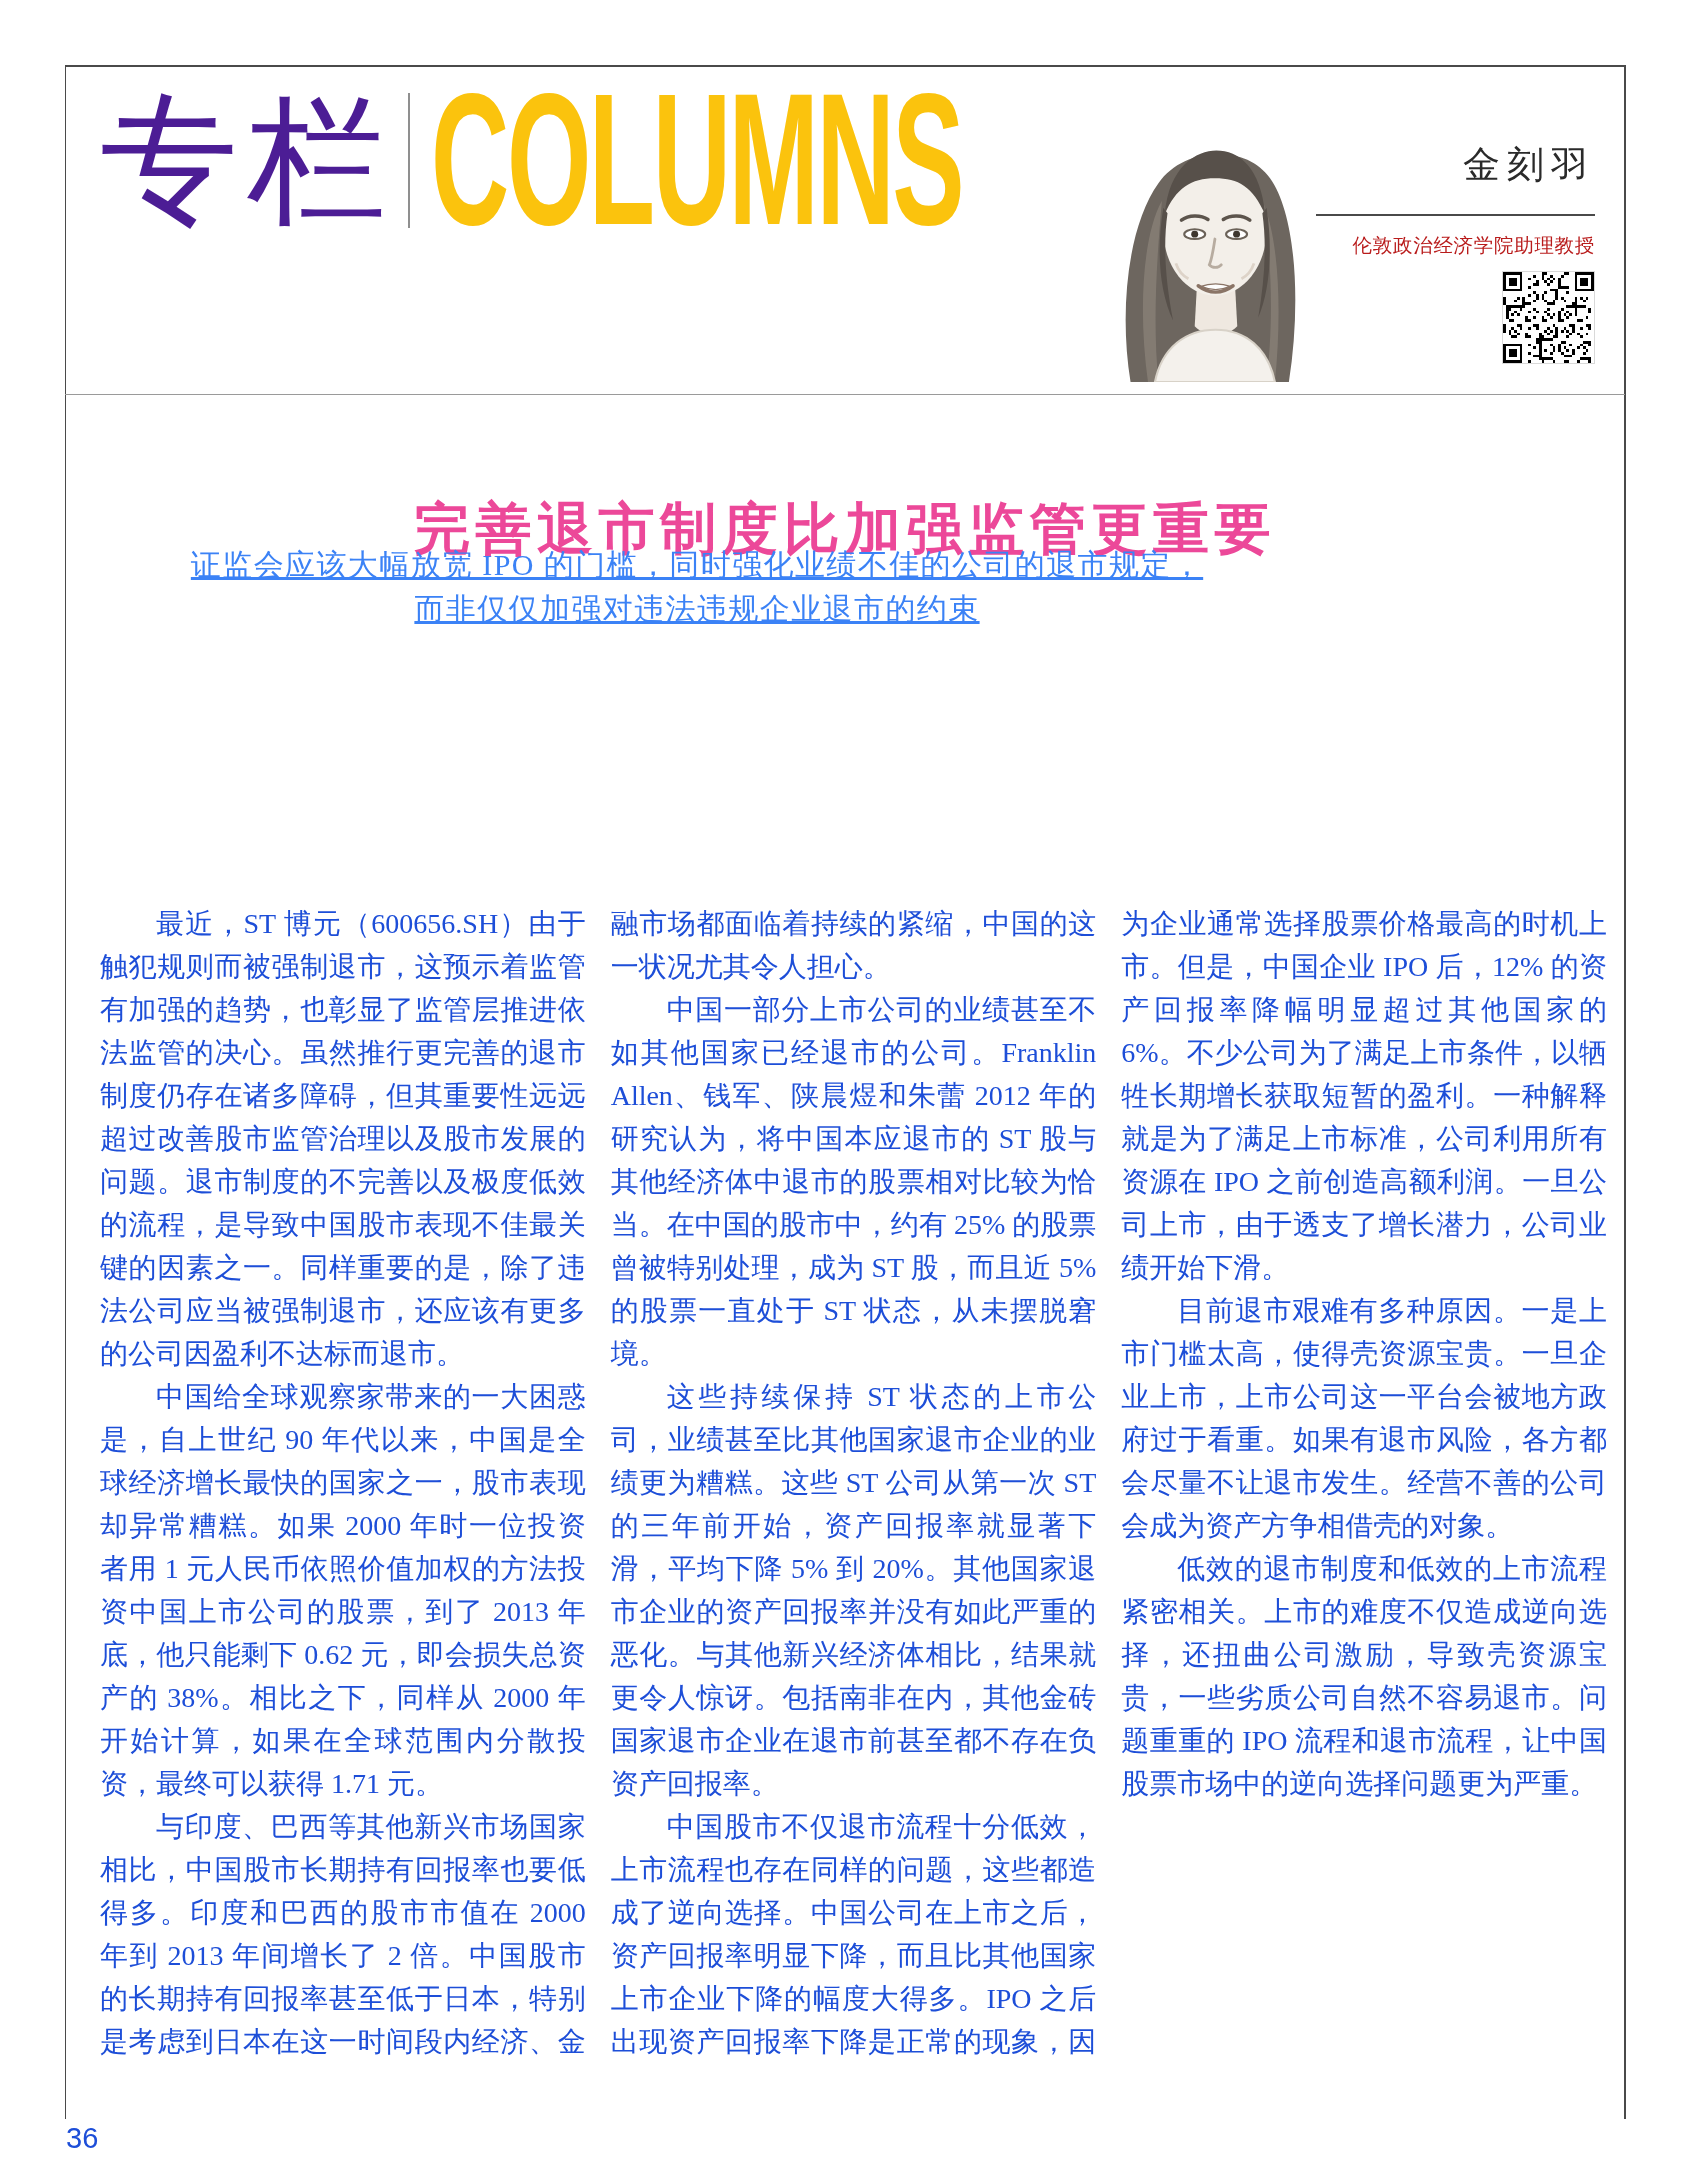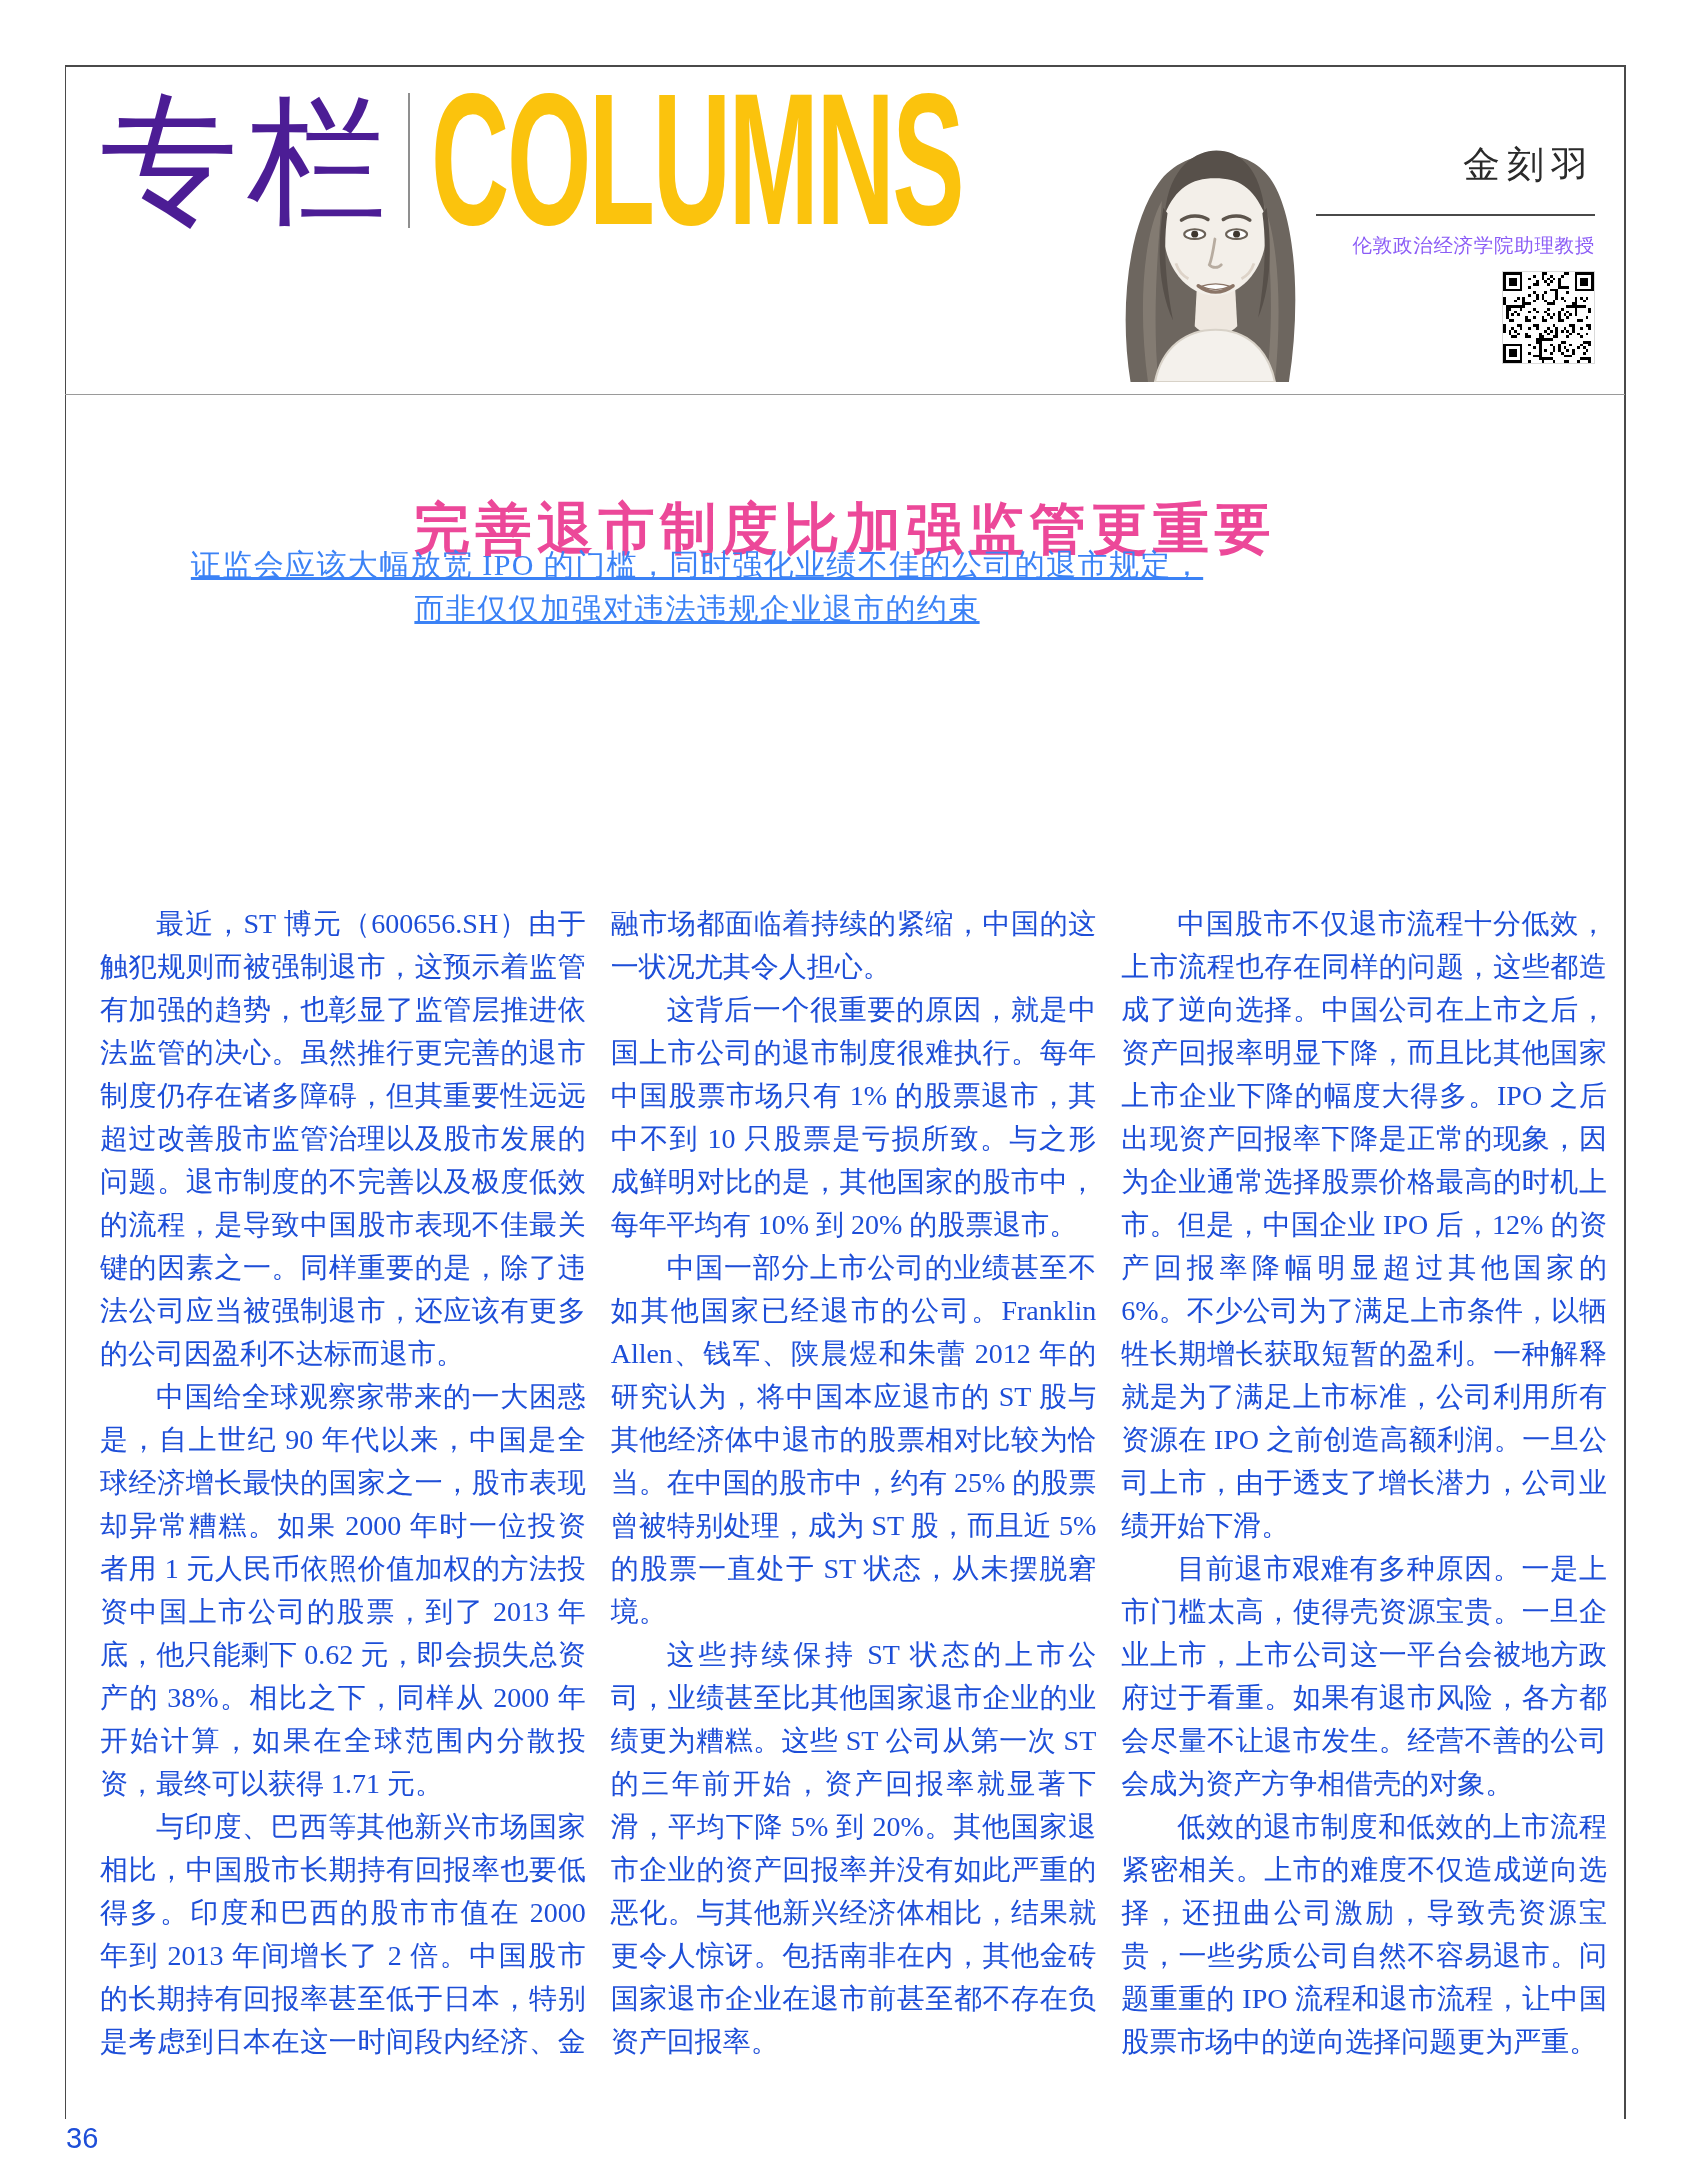--- a/index.html
+++ b/index.html
@@ -19,21 +19,21 @@
   .brand-en{font-family:"Liberation Sans","DejaVu Sans",sans-serif;font-weight:bold;
             font-size:187px;line-height:142px;color:#fbc30d;display:inline-block;
             transform:scaleX(0.58);transform-origin:left center;letter-spacing:-4.2px;white-space:nowrap;}
 
   .portrait{position:absolute;left:1092px;top:103px;width:241px;height:279px;}
 
   .author-name{position:absolute;right:94px;top:140px;font-family:"Liberation Sans","DejaVu Sans",sans-serif;
                font-weight:300;font-size:37px;letter-spacing:7px;color:#2a2a2a;white-space:nowrap;}
   .author-rule{position:absolute;right:94px;top:214px;width:279px;height:2.1px;background:#4a4a4a;}
   .author-affil{position:absolute;right:94px;top:232px;font-family:"Liberation Sans","DejaVu Sans",sans-serif;
-                font-size:19.5px;letter-spacing:0.7px;color:#8b5cf6;white-space:nowrap;}
+                font-size:19.5px;letter-spacing:0.7px;color:#b91c1c;white-space:nowrap;}
   .qr{position:absolute;right:94px;top:271px;width:91px;height:91px;border:1.4px solid #d9d9d9;background:#fff;}
 
   .header-sep{position:absolute;left:65px;top:394px;width:1560px;height:1.4px;background:#9a9a9a;}
 
   
   .article-title{position:absolute;left:65px;top:453px;width:1560px;text-align:center;
                  font-family:"Liberation Sans","DejaVu Sans",sans-serif;font-weight:bold;
                  font-size:56px;line-height:75px;letter-spacing:5.6px;color:#ec4899;}
   .article-subtitle{position:absolute;left:65px;top:543px;width:1264px;text-align:center;
                     font-size:30px;line-height:44px;letter-spacing:1.4px;color:#3b82f6;text-decoration:underline;}
@@ -341,21 +341,20 @@
   <h1 class="article-title">完善退市制度比加强监管更重要</h1>
   <div class="article-subtitle">
     <div>证监会应该大幅放宽 IPO 的门槛，同时强化业绩不佳的公司的退市规定，</div>
     <div>而非仅仅加强对违法违规企业退市的约束</div>
   </div>
 
   <div class="body-columns">
       <p>最近，ST 博元（600656.SH）由于触犯规则而被强制退市，这预示着监管有加强的趋势，也彰显了监管层推进依法监管的决心。虽然推行更完善的退市制度仍存在诸多障碍，但其重要性远远超过改善股市监管治理以及股市发展的问题。退市制度的不完善以及极度低效的流程，是导致中国股市表现不佳最关键的因素之一。同样重要的是，除了违法公司应当被强制退市，还应该有更多的公司因盈利不达标而退市。</p>
       <p>中国给全球观察家带来的一大困惑是，自上世纪 90 年代以来，中国是全球经济增长最快的国家之一，股市表现却异常糟糕。如果 2000 年时一位投资者用 1 元人民币依照价值加权的方法投资中国上市公司的股票，到了 2013 年底，他只能剩下 0.62 元，即会损失总资产的 38%。相比之下，同样从 2000 年开始计算，如果在全球范围内分散投资，最终可以获得 1.71 元。</p>
       <p>与印度、巴西等其他新兴市场国家相比，中国股市长期持有回报率也要低得多。印度和巴西的股市市值在 2000 年到 2013 年间增长了 2 倍。中国股市的长期持有回报率甚至低于日本，特别是考虑到日本在这一时间段内经济、金融市场都面临着持续的紧缩，中国的这一状况尤其令人担心。</p>
-      <p>这背后一个很重要的原因，就是中国上市公司的退市制度很难执行。每年中国股票市场只有 1% 的股票退市，其中不到 10 只股票是亏损所致。与之形成鲜明对比的是，其他国家的股市中，每年平均有 10% 到 20% 的股票退市。</p>
       <p>中国一部分上市公司的业绩甚至不如其他国家已经退市的公司。Franklin Allen、钱军、陕晨煜和朱蕾 2012 年的研究认为，将中国本应退市的 ST 股与其他经济体中退市的股票相对比较为恰当。在中国的股市中，约有 25% 的股票曾被特别处理，成为 ST 股，而且近 5% 的股票一直处于 ST 状态，从未摆脱窘境。</p>
       <p>这些持续保持 ST 状态的上市公司，业绩甚至比其他国家退市企业的业绩更为糟糕。这些 ST 公司从第一次 ST 的三年前开始，资产回报率就显著下滑，平均下降 5% 到 20%。其他国家退市企业的资产回报率并没有如此严重的恶化。与其他新兴经济体相比，结果就更令人惊讶。包括南非在内，其他金砖国家退市企业在退市前甚至都不存在负资产回报率。</p>
       <p>中国股市不仅退市流程十分低效，上市流程也存在同样的问题，这些都造成了逆向选择。中国公司在上市之后，资产回报率明显下降，而且比其他国家上市企业下降的幅度大得多。IPO 之后出现资产回报率下降是正常的现象，因为企业通常选择股票价格最高的时机上市。但是，中国企业 IPO 后，12% 的资产回报率降幅明显超过其他国家的 6%。不少公司为了满足上市条件，以牺牲长期增长获取短暂的盈利。一种解释就是为了满足上市标准，公司利用所有资源在 IPO 之前创造高额利润。一旦公司上市，由于透支了增长潜力，公司业绩开始下滑。</p>
       <p>目前退市艰难有多种原因。一是上市门槛太高，使得壳资源宝贵。一旦企业上市，上市公司这一平台会被地方政府过于看重。如果有退市风险，各方都会尽量不让退市发生。经营不善的公司会成为资产方争相借壳的对象。</p>
       <p>低效的退市制度和低效的上市流程紧密相关。上市的难度不仅造成逆向选择，还扭曲公司激励，导致壳资源宝贵，一些劣质公司自然不容易退市。问题重重的 IPO 流程和退市流程，让中国股票市场中的逆向选择问题更为严重。</p>
     </div>
 
   <div class="page-number">36</div>
 
 </div>

